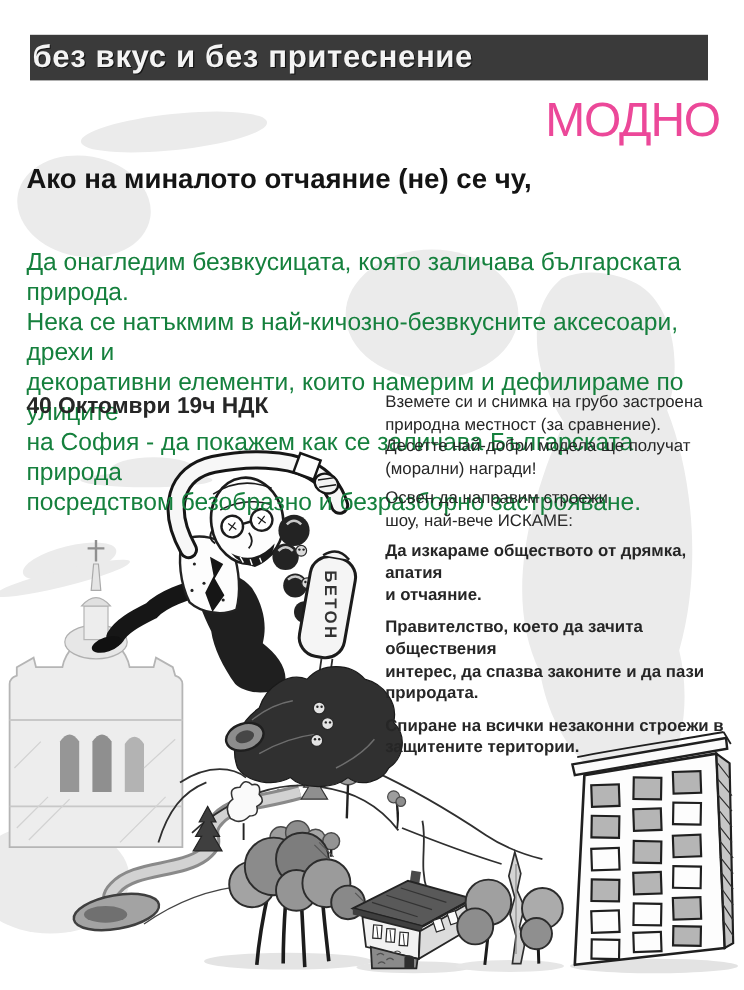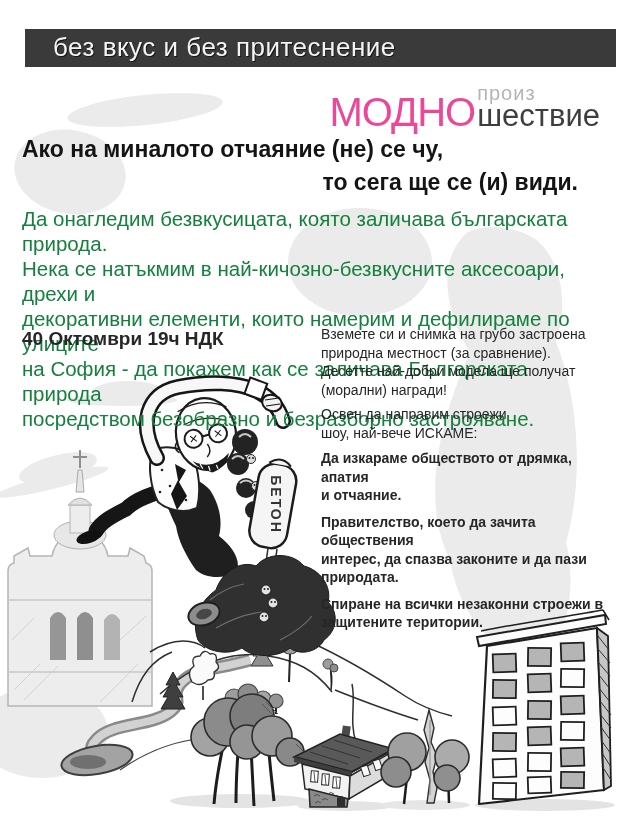--- a/index.html
+++ b/index.html
@@ -5,22 +5,22 @@
   html,body{margin:0;padding:0;background:#ffffff;}
   .poster{
     position:relative;width:620px;height:825px;background:#ffffff;overflow:hidden;
     font-family:"Liberation Sans",sans-serif;color:#1c1c1c;
   }
   .art{position:absolute;left:0;top:0;width:620px;height:825px;z-index:1;}
   .txt{position:absolute;z-index:2;}
   .pre{white-space:pre-line;}
   .banner{
     left:25px;top:29px;width:563px;height:38px;background:#3a3a3a;
-    color:#f4f4f4;font-size:26px;line-height:37px;padding-left:28px;
-    letter-spacing:.5px;text-shadow:1px 1px 0 #161616;
+    color:#f4f4f4;font-size:26px;line-height:37px;padding-left:2px;
+    letter-spacing:.5px;text-shadow:1px 1px 0 #161616;font-weight:bold;
   }
   .logo{right:20px;top:84px;display:flex;align-items:flex-end;}
   .logo-modno{font-size:40px;line-height:.82;color:#ec4899;letter-spacing:-1px;}
   .logo-col{display:flex;flex-direction:column;align-items:flex-start;margin-left:2px;}
   .logo-proiz{font-size:20px;line-height:.95;color:#b5b5b5;letter-spacing:1px;}
   .logo-shestvie{font-size:31px;line-height:.82;color:#3e3e3e;}
   .headline{left:22px;top:136px;width:566px;font-size:23px;font-weight:bold;color:#141414;}
   .headline-l2{text-align:right;padding-right:10px;margin-top:6px;}
   .intro{left:22px;top:206px;width:578px;font-size:20.5px;line-height:25px;color:#15803d;}
   .event-date{left:22px;top:328px;font-size:19px;font-weight:bold;color:#262626;}
@@ -248,29 +248,24 @@
       </g>
     </g>
   </svg>
 
   <div class="txt banner">
     <span>без вкус и без притеснение</span>
   </div>
 
   <div class="txt logo">
     <span class="logo-modno">МОДНО</span>
-    <span class="logo-col">
-      <span class="logo-proiz">произ</span>
-      <span class="logo-shestvie">шествие</span>
-    </span>
   </div>
 
   <div class="txt headline">
     <div class="headline-l1">Ако на миналото отчаяние (не) се чу,</div>
-    <div class="headline-l2">то сега ще се (и) види.</div>
   </div>
 
   <div class="txt intro pre">Да онагледим безвкусицата, която заличава българската природа.
 Нека се натъкмим в най-кичозно-безвкусните аксесоари, дрехи и
 декоративни елементи, които намерим и дефилираме по улиците
 на София - да покажем как се заличава Българската природа
 посредством безобразно и безразборно застрояване.</div>
 
   <div class="txt event-date">40 Октомври 19ч НДК</div>
 

